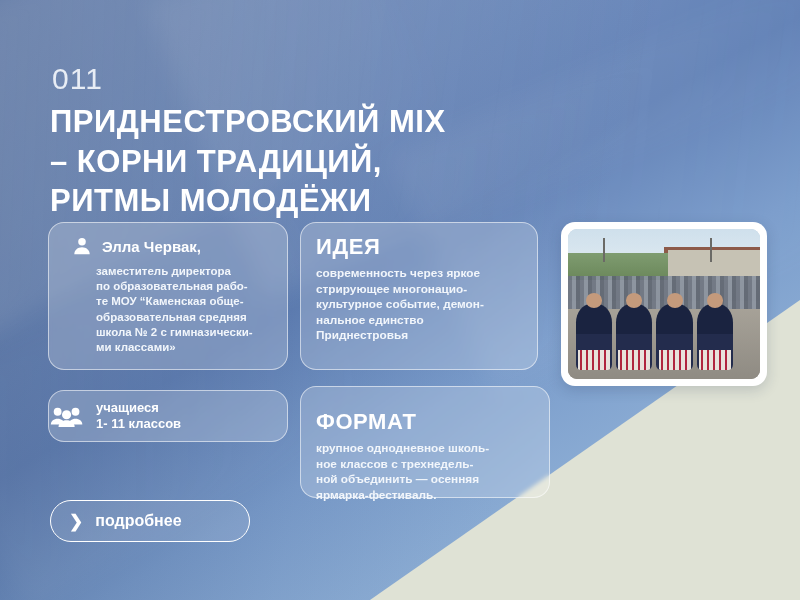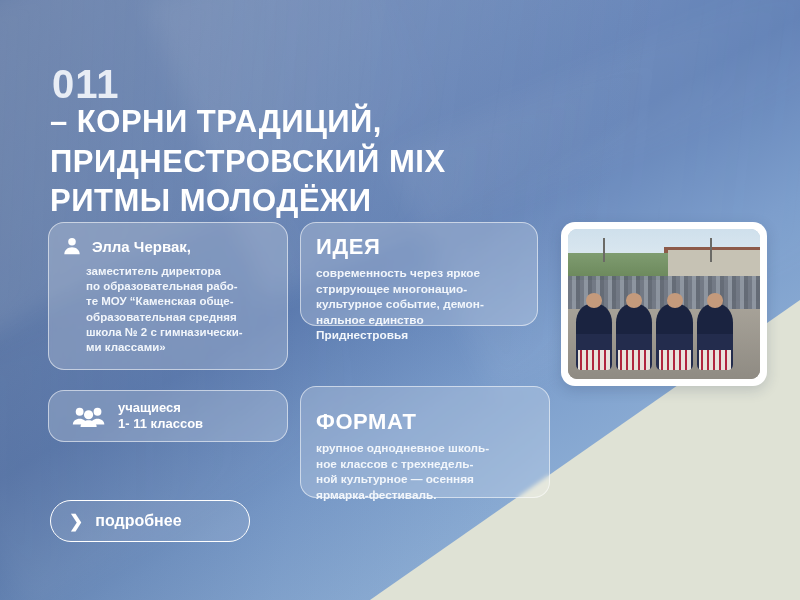--- a/index.html
+++ b/index.html
@@ -37,62 +37,62 @@
     width: 0; height: 0;
     border-style: solid;
     border-width: 0 0 300px 430px;
     border-color: transparent transparent #dfe2d5 transparent;
   }
 
   .content { position: relative; z-index: 4; width: 100%; height: 100%; }
 
   .number {
     position: absolute; left: 52px; top: 62px;
-    font-size: 40px; font-weight: 700; color: #e8edf5;
+    font-size: 30px; font-weight: 400; color: #e8edf5;
     letter-spacing: 1px;
   }
   .title {
     position: absolute; left: 50px; top: 102px; width: 620px;
     color: #ffffff;
     font-size: 31px; font-weight: 800; line-height: 1.28;
     letter-spacing: 0.5px;
     text-transform: uppercase;
   }
   .title .ln { display: block; white-space: pre; }
 
   .card {
     position: absolute;
     background: rgba(255,255,255,0.20);
     border: 1px solid rgba(255,255,255,0.55);
     border-radius: 16px;
     backdrop-filter: blur(2px);
   }
 
   
-  #card-person { left: 48px; top: 222px; width: 240px; height: 148px; padding: 12px 12px; }
+  #card-person { left: 48px; top: 222px; width: 240px; height: 148px; padding: 12px 22px; }
   .person-head { display: flex; align-items: center; gap: 9px; }
   .person-name { color: #ffffff; font-weight: 800; font-size: 15px; }
   .person-desc {
     margin-top: 7px; color: #f2f6fb; font-size: 11.5px; line-height: 1.32;
     font-weight: 600;
     margin-left: 25px;
   }
   .person-desc .ln { display: block; }
 
   
-  #card-idea { left: 300px; top: 222px; width: 238px; height: 104px; padding: 11px 15px; }
+  #card-idea { left: 300px; top: 222px; width: 238px; height: 148px; padding: 11px 15px; }
   .block-title {
     color: #ffffff; font-weight: 800; font-size: 22px; letter-spacing: .6px;
     text-transform: uppercase;
   }
   .block-body { margin-top: 6px; color: #f2f6fb; font-size: 11.8px; line-height: 1.32; font-weight: 600; }
   .block-body .ln { display: block; }
 
   
-  #card-students { left: 48px; top: 390px; width: 240px; height: 52px; padding: 8px 23px; display: flex; align-items: center; gap: 12px; }
+  #card-students { left: 48px; top: 390px; width: 240px; height: 52px; padding: 8px 1px; display: flex; align-items: center; gap: 12px; }
   .students-text { color: #ffffff; font-size: 13px; font-weight: 700; line-height: 1.25; }
   .students-text .ln { display: block; }
 
   
   #card-format { left: 300px; top: 386px; width: 250px; height: 112px; padding: 22px 15px; }
 
   
   #photo-card {
     position: absolute; left: 561px; top: 222px; width: 206px; height: 164px;
     background: #ffffff; border-radius: 14px; padding: 7px;
@@ -143,22 +143,22 @@
   <div class="streak s3"></div>
   <div class="streak s4"></div>
   <div class="dark-wash"></div>
   <div class="wedge"></div>
 
   <div class="content">
 
     <div class="number">011</div>
 
     <div class="title">
+      <span class="ln">ПРИДНЕСТРОВСКИЙ MIX</span>
       <span class="ln">– КОРНИ ТРАДИЦИЙ,</span>
-      <span class="ln">ПРИДНЕСТРОВСКИЙ MIX</span>
       <span class="ln">РИТМЫ МОЛОДЁЖИ</span>
     </div>
 
     <div class="card" id="card-person">
       <div class="person-head">
         <span>
           <svg width="22" height="22" viewBox="0 0 24 24" aria-hidden="true">
             <circle cx="12" cy="7.4" r="4.1" fill="#ffffff"></circle>
             <path d="M3.6 21c0-4.6 3.8-7.6 8.4-7.6s8.4 3 8.4 7.6z" fill="#ffffff"></path>
           </svg>
@@ -201,21 +201,21 @@
         <span class="ln">учащиеся</span>
         <span class="ln">1- 11 классов</span>
       </span>
     </div>
 
     <div class="card" id="card-format">
       <div class="block-title">ФОРМАТ</div>
       <div class="block-body">
         <span class="ln">крупное однодневное школь-</span>
         <span class="ln">ное классов с трехнедель-</span>
-        <span class="ln">ной культурное — осенняя</span>
+        <span class="ln">ной объединить — осенняя</span>
         <span class="ln">ярмарка-фестиваль.</span>
       </div>
     </div>
 
     <div id="photo-card">
       <div class="photo">
         <div class="sky"></div>
         <div class="treeline"></div>
         <div class="roof"></div>
         <div class="building"></div>

